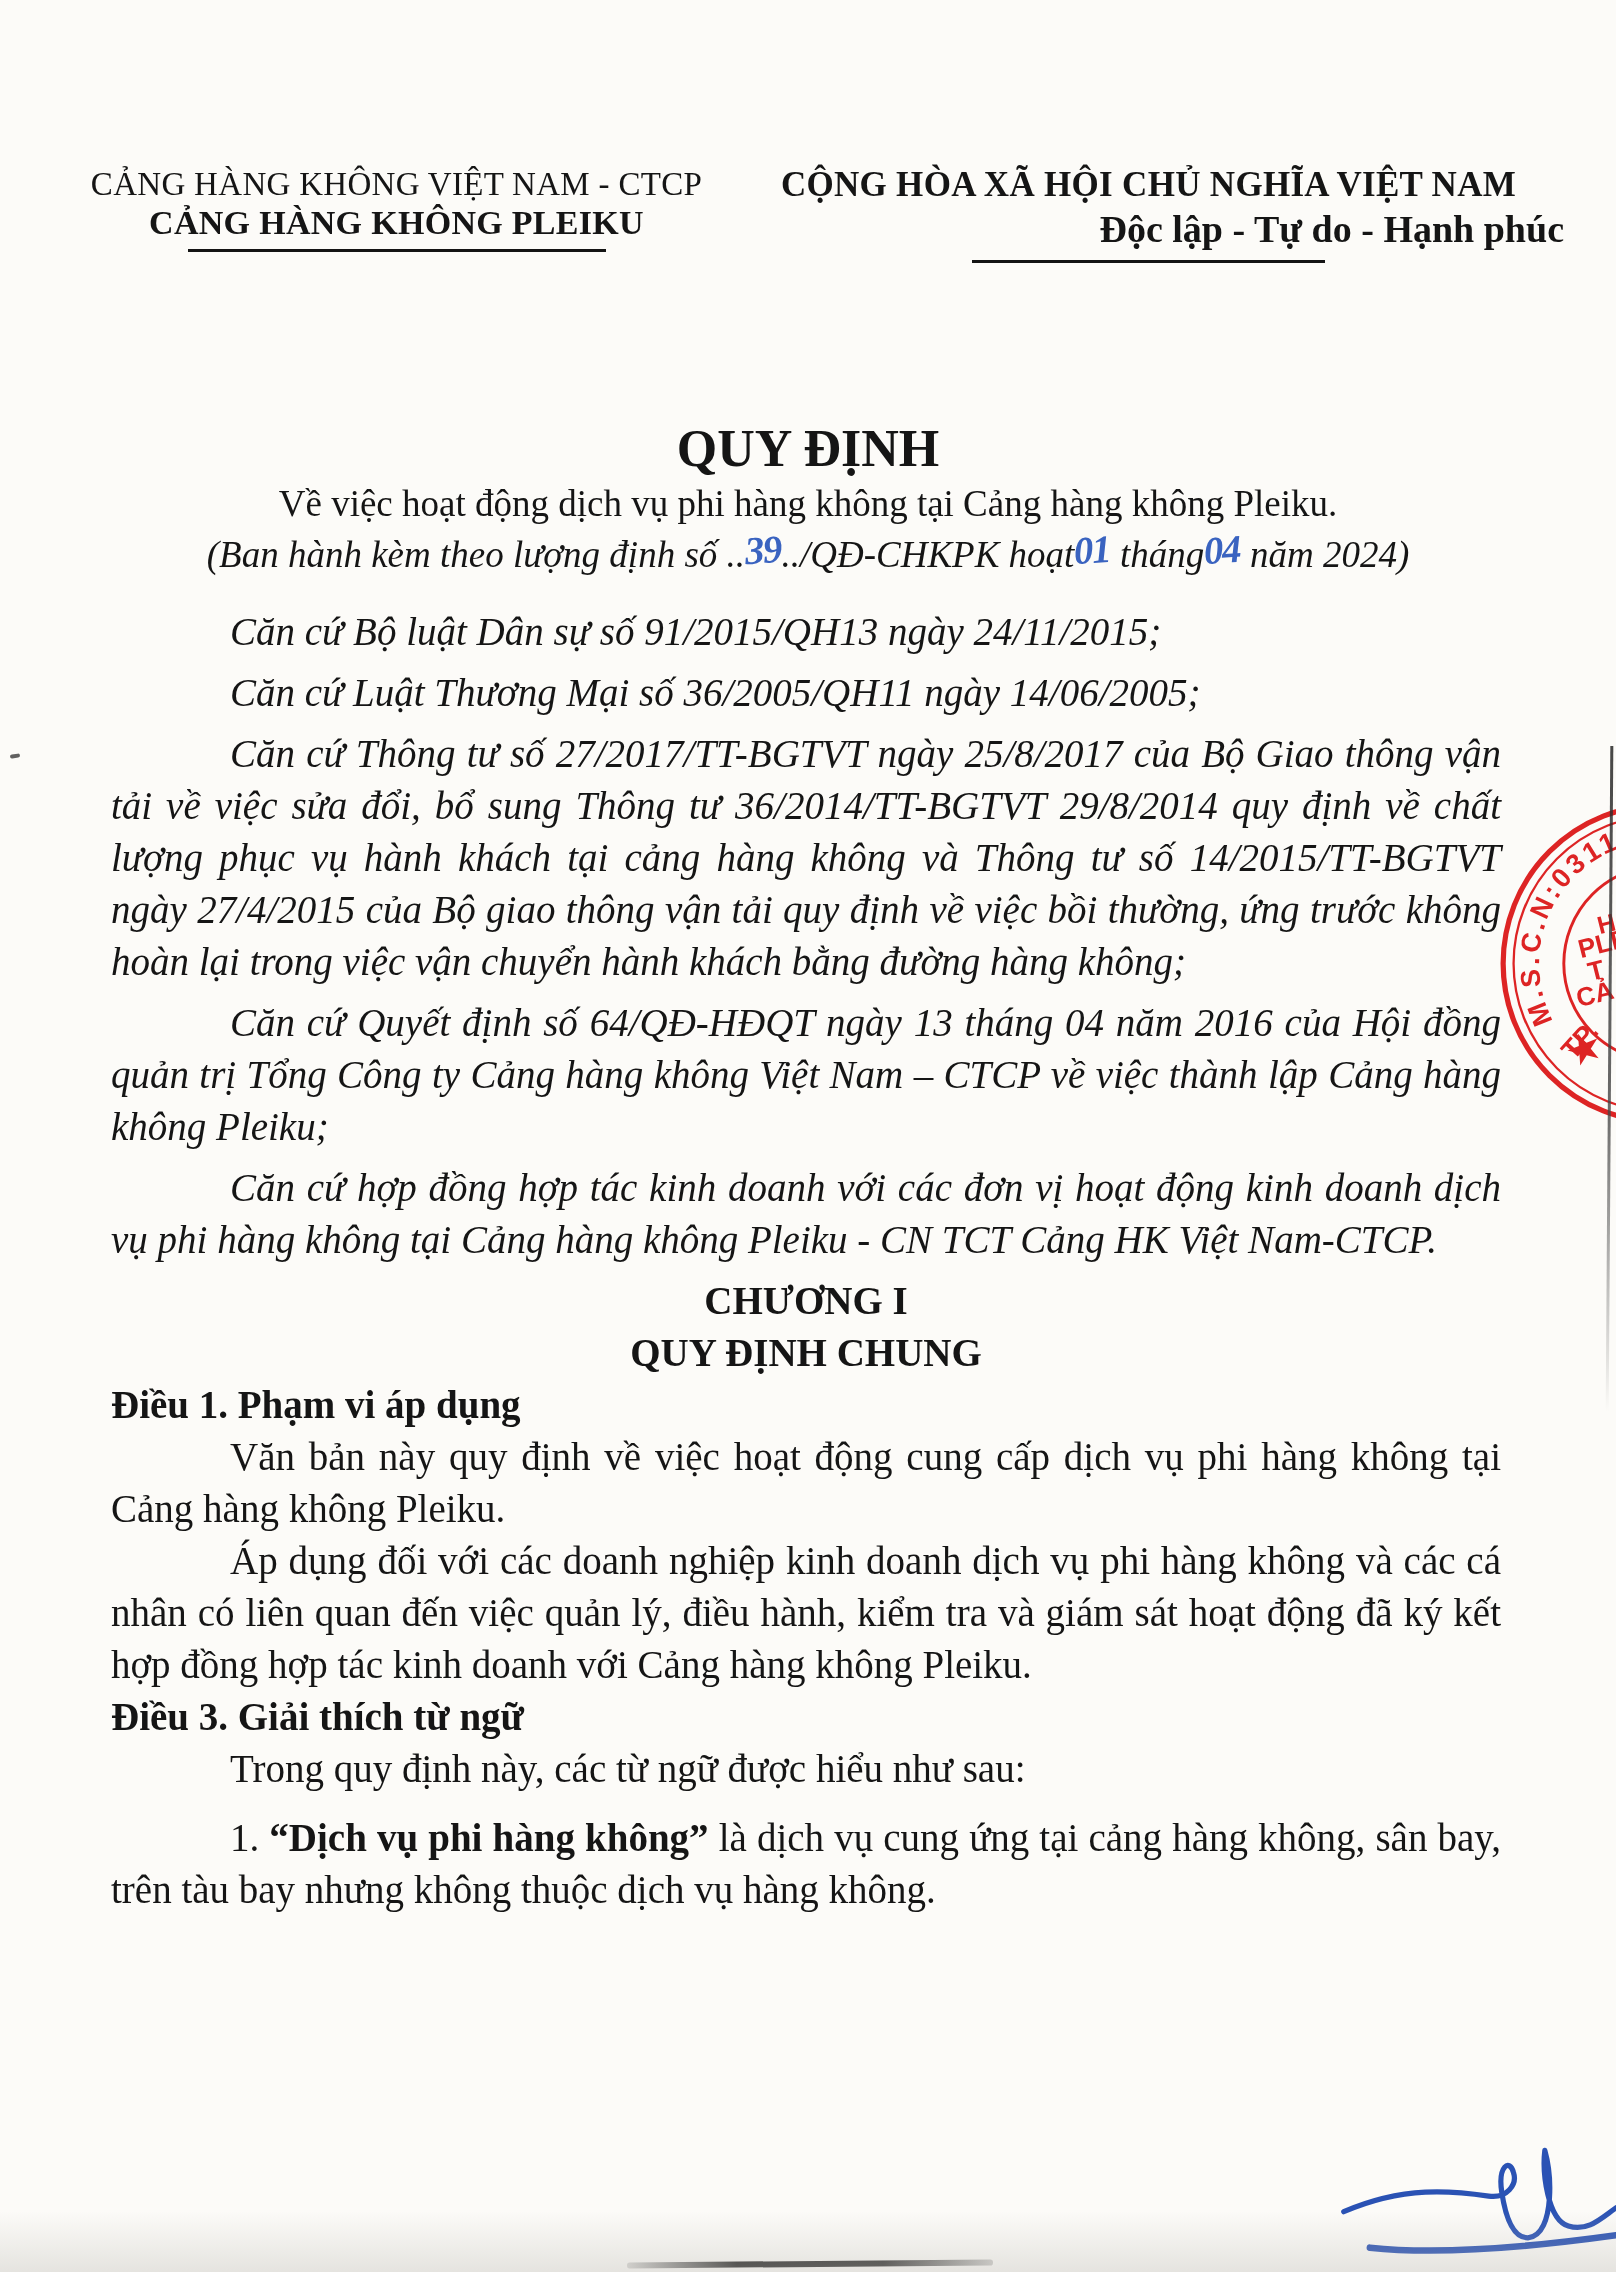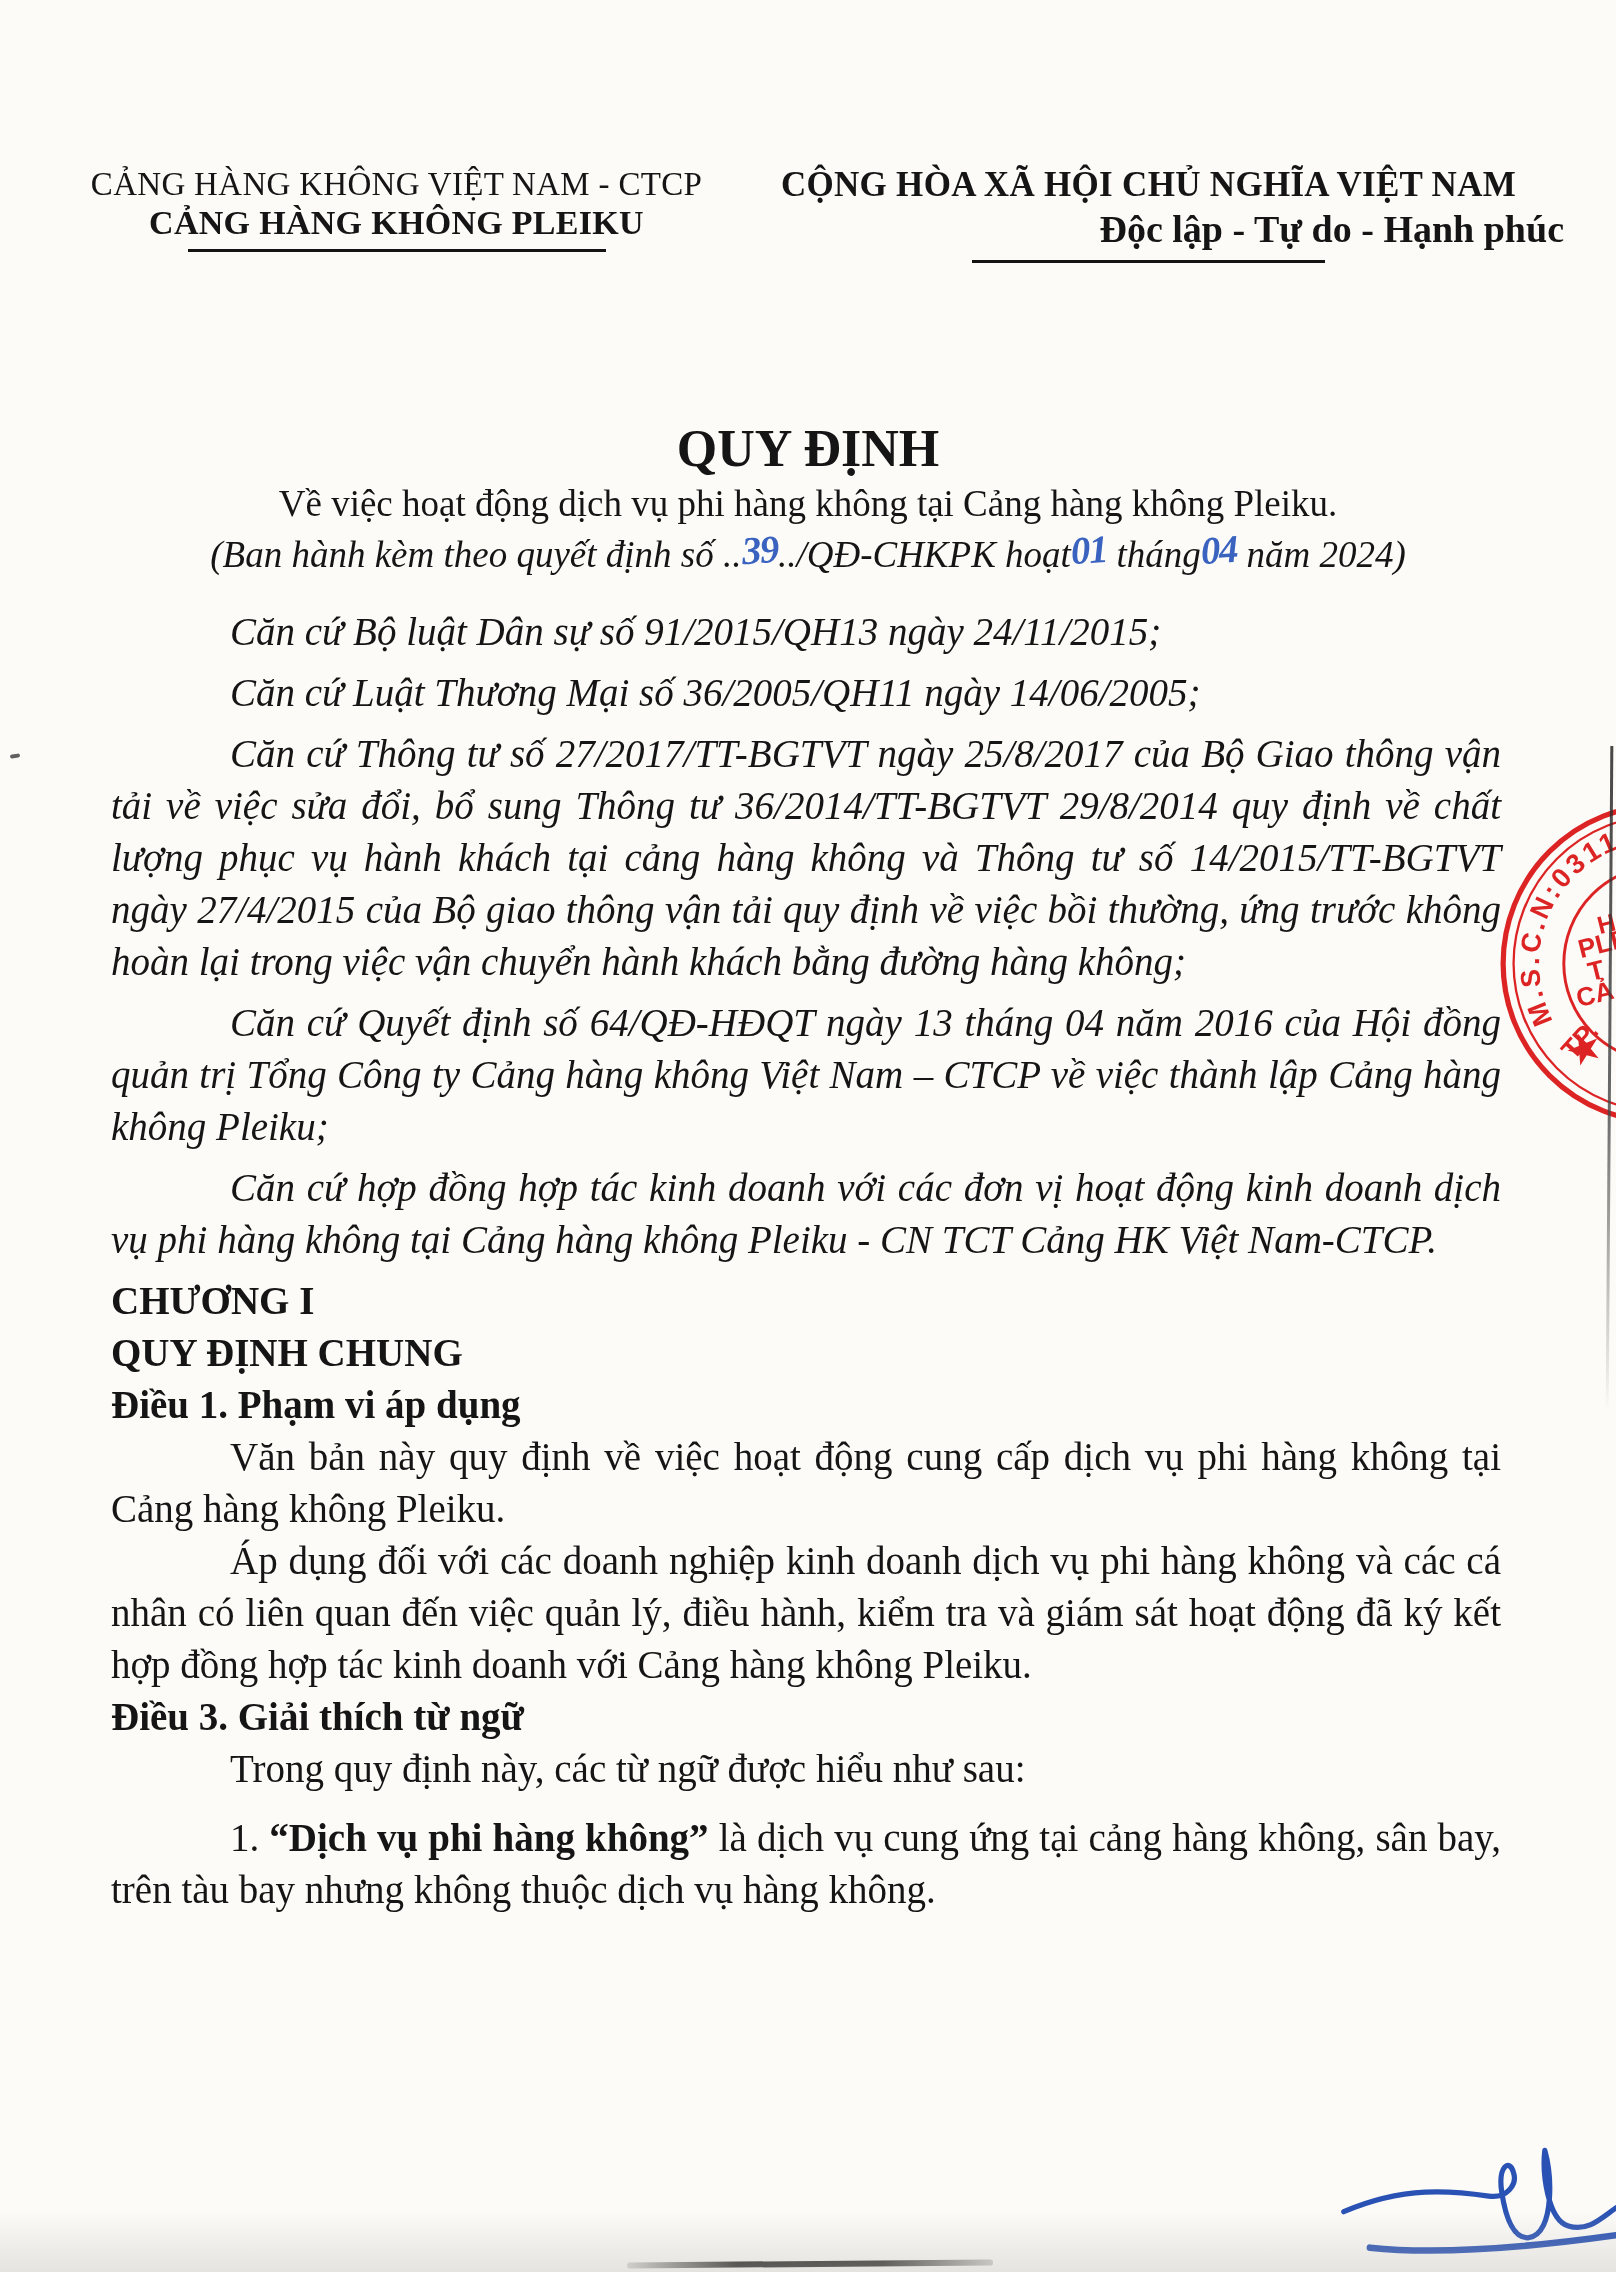--- a/index.html
+++ b/index.html
@@ -59,21 +59,21 @@
     font-size:39px; letter-spacing:-1.3px;
   }
 
   
   .body-text {
     position:absolute; top:606px; left:111px; width:1390px;
     font-size:39px; line-height:52px; text-align:justify;
   }
   .body-text p { margin:0; text-indent:119px; }
   .recital { font-style:italic; margin-bottom:9.1px !important; }
-  .chapter { font-weight:bold; margin-top:35px; text-indent:0 !important; }
+  .chapter { text-align:center; font-weight:bold; margin-top:35px; text-indent:0 !important; }
   .article-heading { font-weight:bold; text-indent:0 !important; }
   .def-item { margin-top:17px !important; }
   .term-bold { font-weight:bold; }
 
   
   .stamp-svg { position:absolute; left:1494px; top:787px; }
   .stamp-ring { fill:none; stroke:var(--stamp-color,#dd2222); }
   .stamp-text { fill:var(--stamp-color,#dd2222); font-family:"Liberation Sans","DejaVu Sans",sans-serif; font-weight:bold; }
 
   
@@ -95,21 +95,21 @@
       <div class="hr-line1">CỘNG HÒA XÃ HỘI CHỦ NGHĨA VIỆT NAM</div>
       <div class="hr-line2">Độc lập - Tự do - Hạnh phúc</div>
       <div class="rule-right"></div>
     </div>
   </div>
 
   <div class="title-block">
     <div class="doc-title">QUY ĐỊNH</div>
     <div class="doc-subtitle">Về việc hoạt động dịch vụ phi hàng không tại Cảng hàng không Pleiku.</div>
     <div class="issuance">
-      <span>(Ban hành kèm theo quyết định số ..</span><span class="hand">39</span><span>../QĐ-CHKPK hoạt</span><span class="hand">01</span><span> tháng</span><span class="hand">04</span><span> năm 2024)</span>
+      <span>(Ban hành kèm theo lượng định số ..</span><span class="hand">39</span><span>../QĐ-CHKPK hoạt</span><span class="hand">01</span><span> tháng</span><span class="hand">04</span><span> năm 2024)</span>
     </div>
   </div>
 
   <div class="body-text">
     <p class="recital">Căn cứ Bộ luật Dân sự số 91/2015/QH13 ngày 24/11/2015;</p>
     <p class="recital">Căn cứ Luật Thương Mại số 36/2005/QH11 ngày 14/06/2005;</p>
     <p class="recital">Căn cứ Thông tư số 27/2017/TT-BGTVT ngày 25/8/2017 của Bộ Giao thông vận tải về việc sửa đổi, bổ sung Thông tư 36/2014/TT-BGTVT 29/8/2014 quy định về chất lượng phục vụ hành khách tại cảng hàng không và Thông tư số 14/2015/TT-BGTVT ngày 27/4/2015 của Bộ giao thông vận tải quy định về việc bồi thường, ứng trước không hoàn lại trong việc vận chuyển hành khách bằng đường hàng không;</p>
     <p class="recital">Căn cứ Quyết định số 64/QĐ-HĐQT ngày 13 tháng 04 năm 2016 của Hội đồng quản trị Tổng Công ty Cảng hàng không Việt Nam – CTCP về việc thành lập Cảng hàng không Pleiku;</p>
     <p class="recital">Căn cứ hợp đồng hợp tác kinh doanh với các đơn vị hoạt động kinh doanh dịch vụ phi hàng không tại Cảng hàng không Pleiku - CN TCT Cảng HK Việt Nam-CTCP.</p>
 

